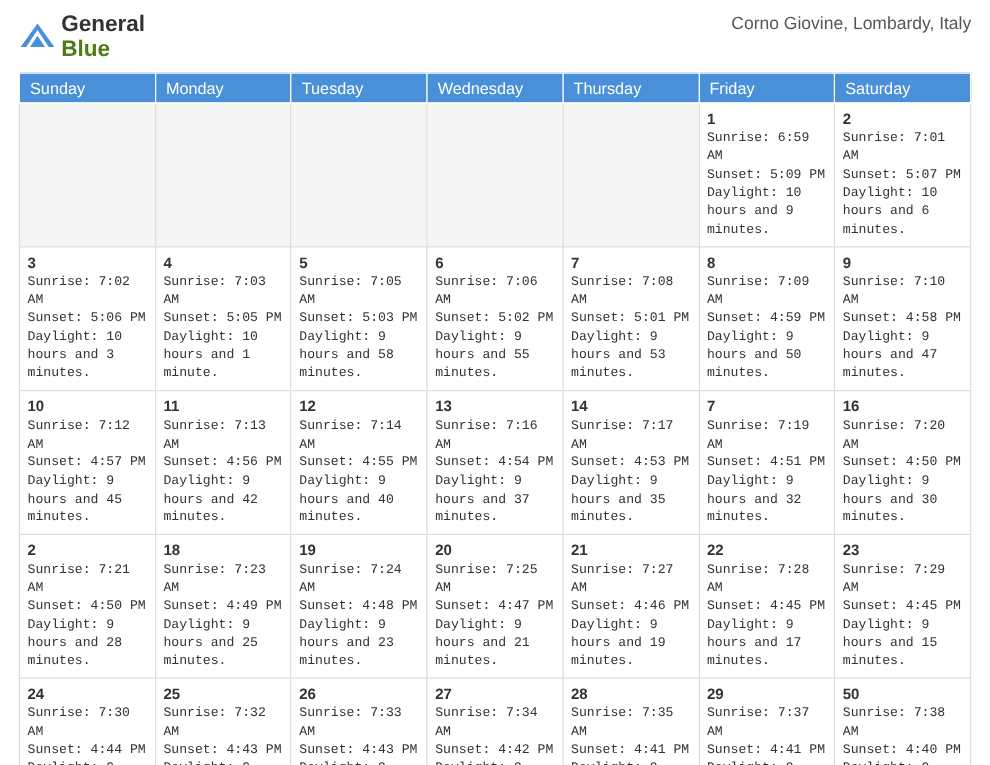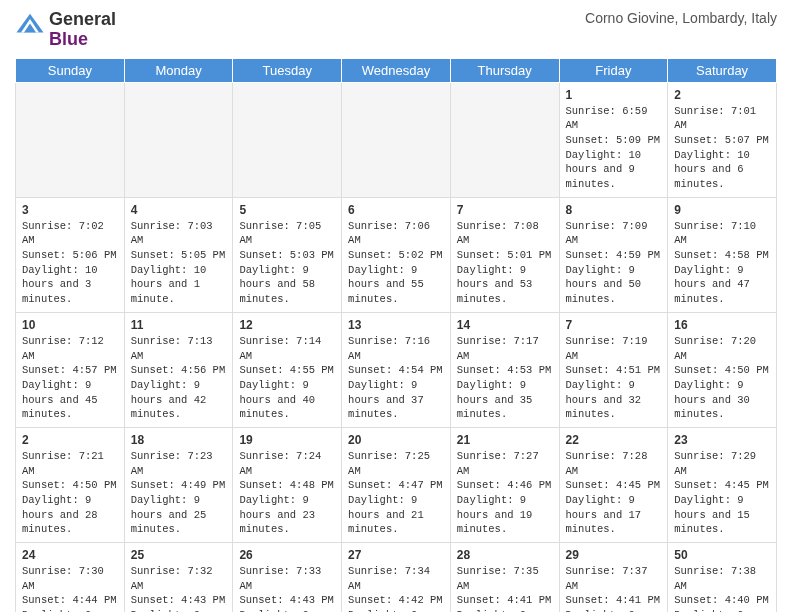--- a/index.html
+++ b/index.html
@@ -1,44 +1,44 @@
 <!DOCTYPE html>
 <html><head>
   <meta charset="utf-8">
   <style>
     * { box-sizing: border-box; margin: 0; padding: 0; }
     body { font-family: Arial, sans-serif; background: #fff; width: 792px; min-height: 612px; }
     .page { width: 792px; padding: 10px 15px; }
     .header { display: flex; justify-content: space-between; align-items: flex-start; margin-bottom: 8px; }
-    .logo { display: flex; }
+    .logo { display: flex; align-items: center; }
     .logo-text { display: flex; flex-direction: column; }
     .logo-icon { width: 30px; height: 30px; margin-right: 4px; }
     .title-area { text-align: right; }
     table { width: 100%; border-collapse: collapse; table-layout: fixed; }
-    th { background-color: #4a90d9; color: #fff; text-align: center; padding: 4px 8px; font-size: 13px; font-weight: normal; border: 1px solid #fff; }
+    th { background-color: #4a90d9; color: #fff; text-align: left; padding: 4px 8px; font-size: 13px; font-weight: normal; border: 1px solid #fff; }
     td { border: 1px solid #ddd; vertical-align: top; padding: 5px 6px; font-size: 10.5px; color: #333; min-height: 80px; background: #fff; }
     td.empty { background: #f5f5f5; }
     .day-header { font-weight: bold; font-size: 12px; display: block; margin-bottom: 2px; }
     td .day-info { font-size: 10.5px; line-height: 1.4; font-family: Liberation Mono, monospace; }
     tr.week-row td { height: 90px; }
   </style>
 </head>
 <body>
 
 <div class="page">
   <div class="header">
     <div class="logo">
       <svg class="logo-icon" viewBox="0 0 40 40" xmlns="http://www.w3.org/2000/svg">
         <polygon points="20,5 38,30 2,30" fill="#4a90d9"></polygon>
         <polygon points="20,12 32,30 8,30" fill="#fff"></polygon>
         <polygon points="20,18 28,30 12,30" fill="#4a90d9"></polygon>
       </svg>
       <div class="logo-text">
         <span style="font-size:18px;font-weight:bold;color:#333;line-height:1.1;">General</span>
-        <span style="font-size:18px;font-weight:bold;color:#701a75;line-height:1.1;">Blue</span>
+        <span style="font-size:18px;font-weight:bold;color:#4d7c0f;line-height:1.1;">Blue</span>
       </div>
     </div>
     <div class="title-area">
       <div style="font-size:14px;color:#555;">Corno Giovine, Lombardy, Italy</div>
     </div>
   </div>
 
   <table>
     <thead>
       <tr>

